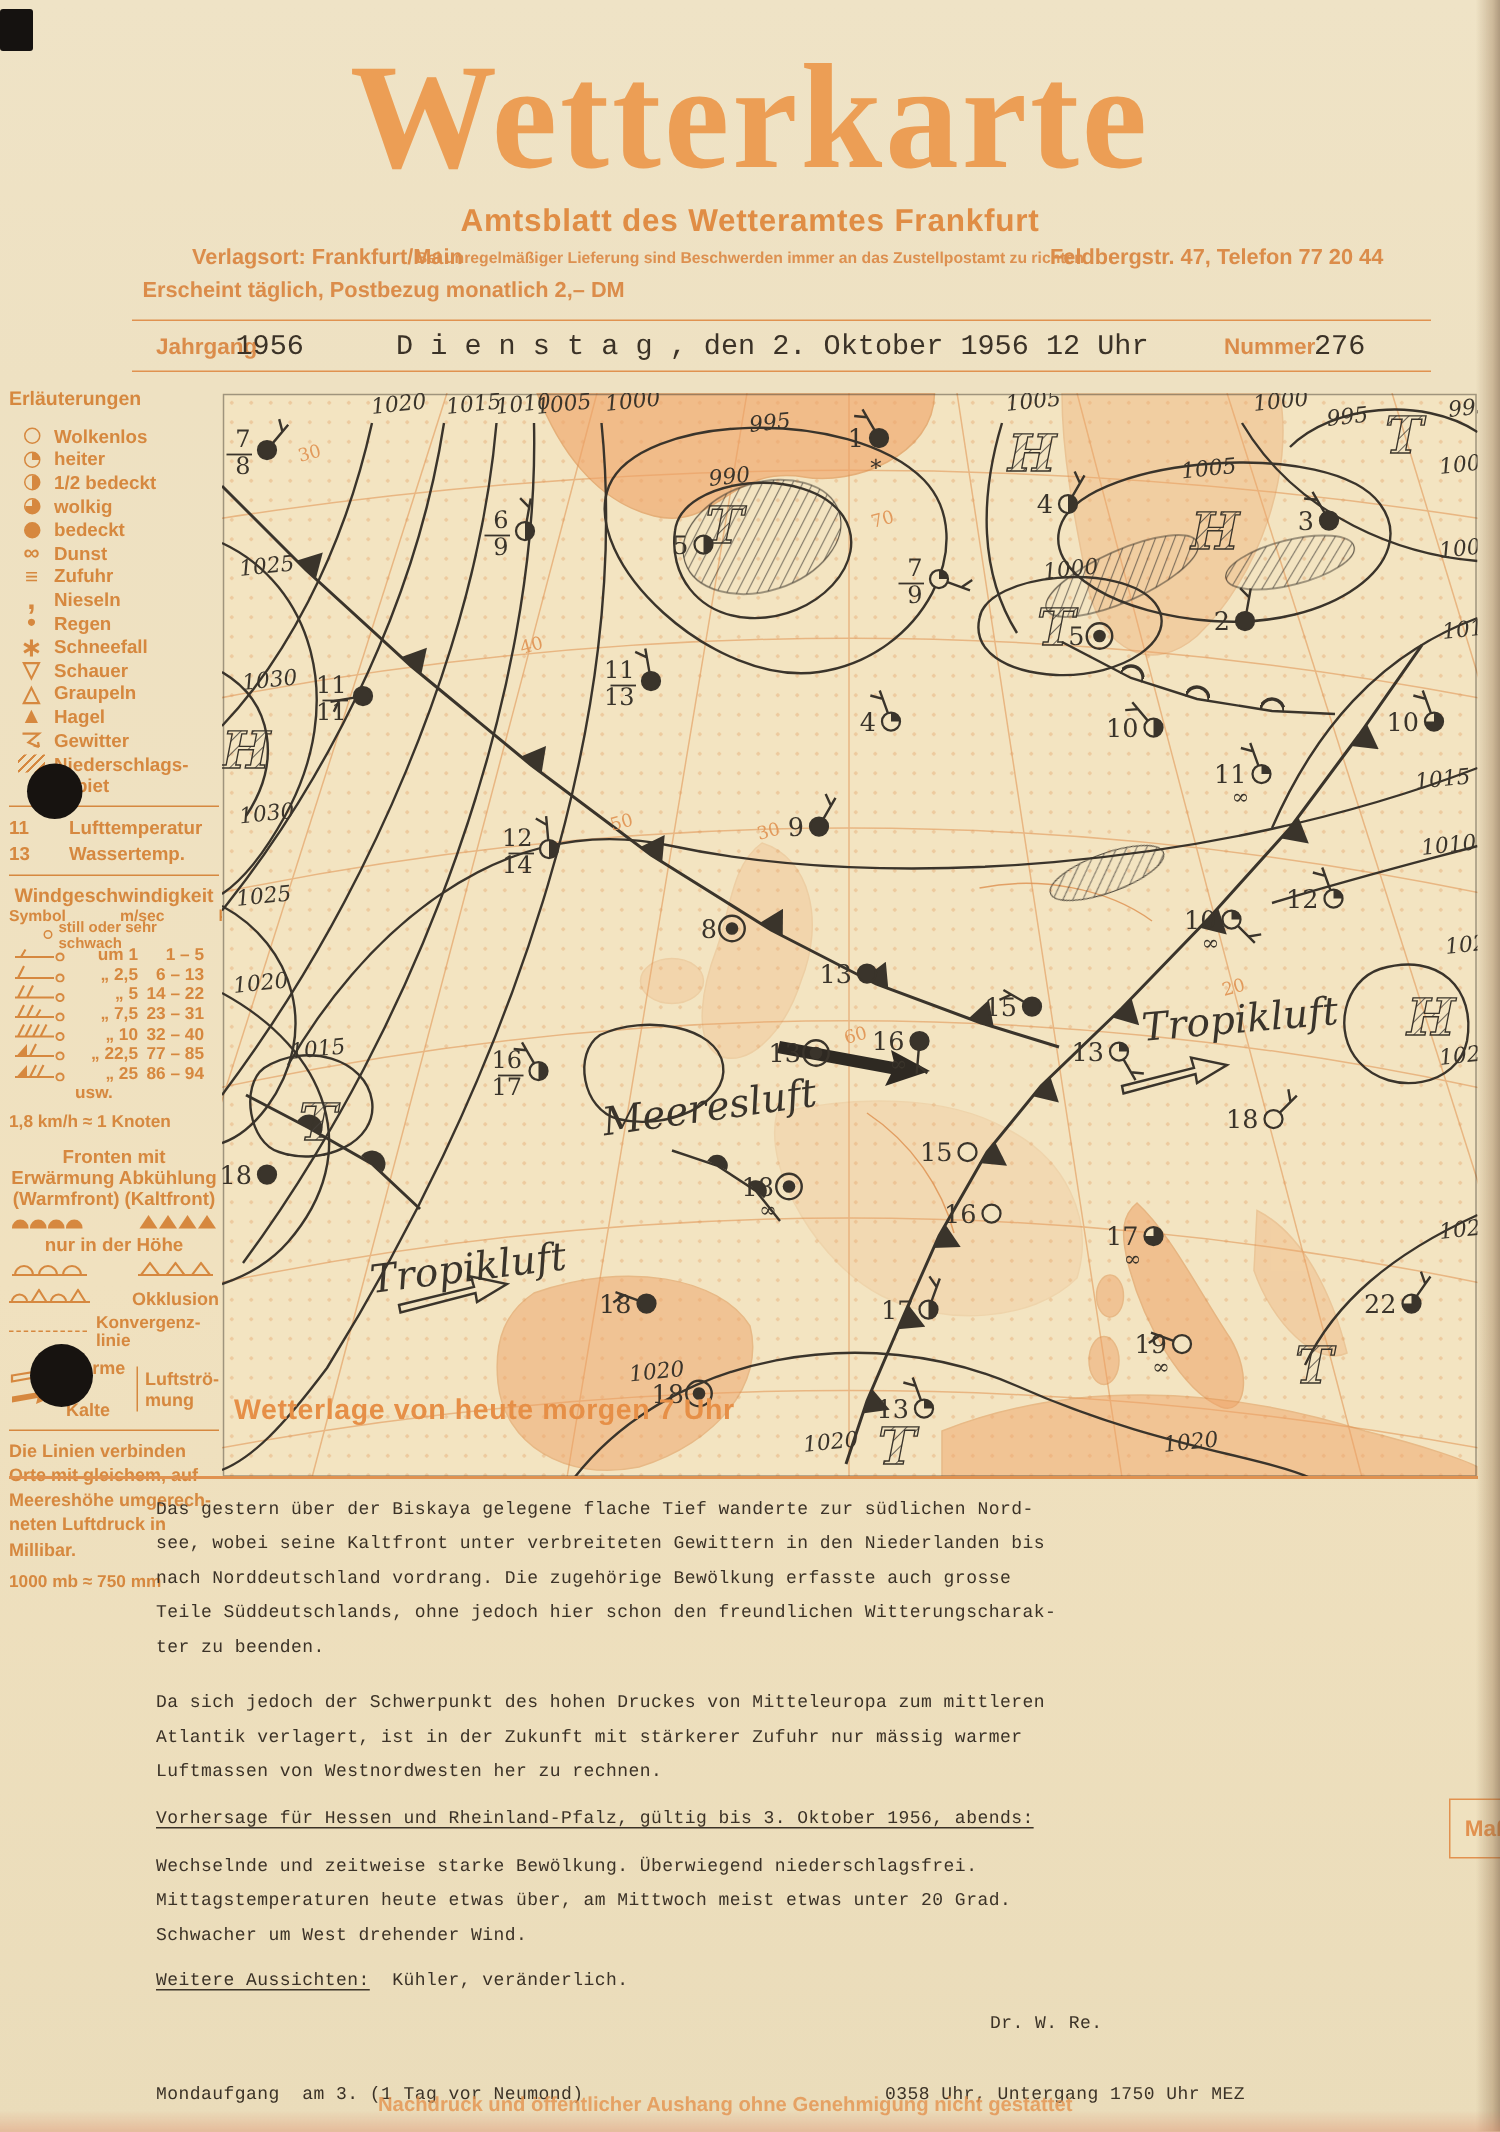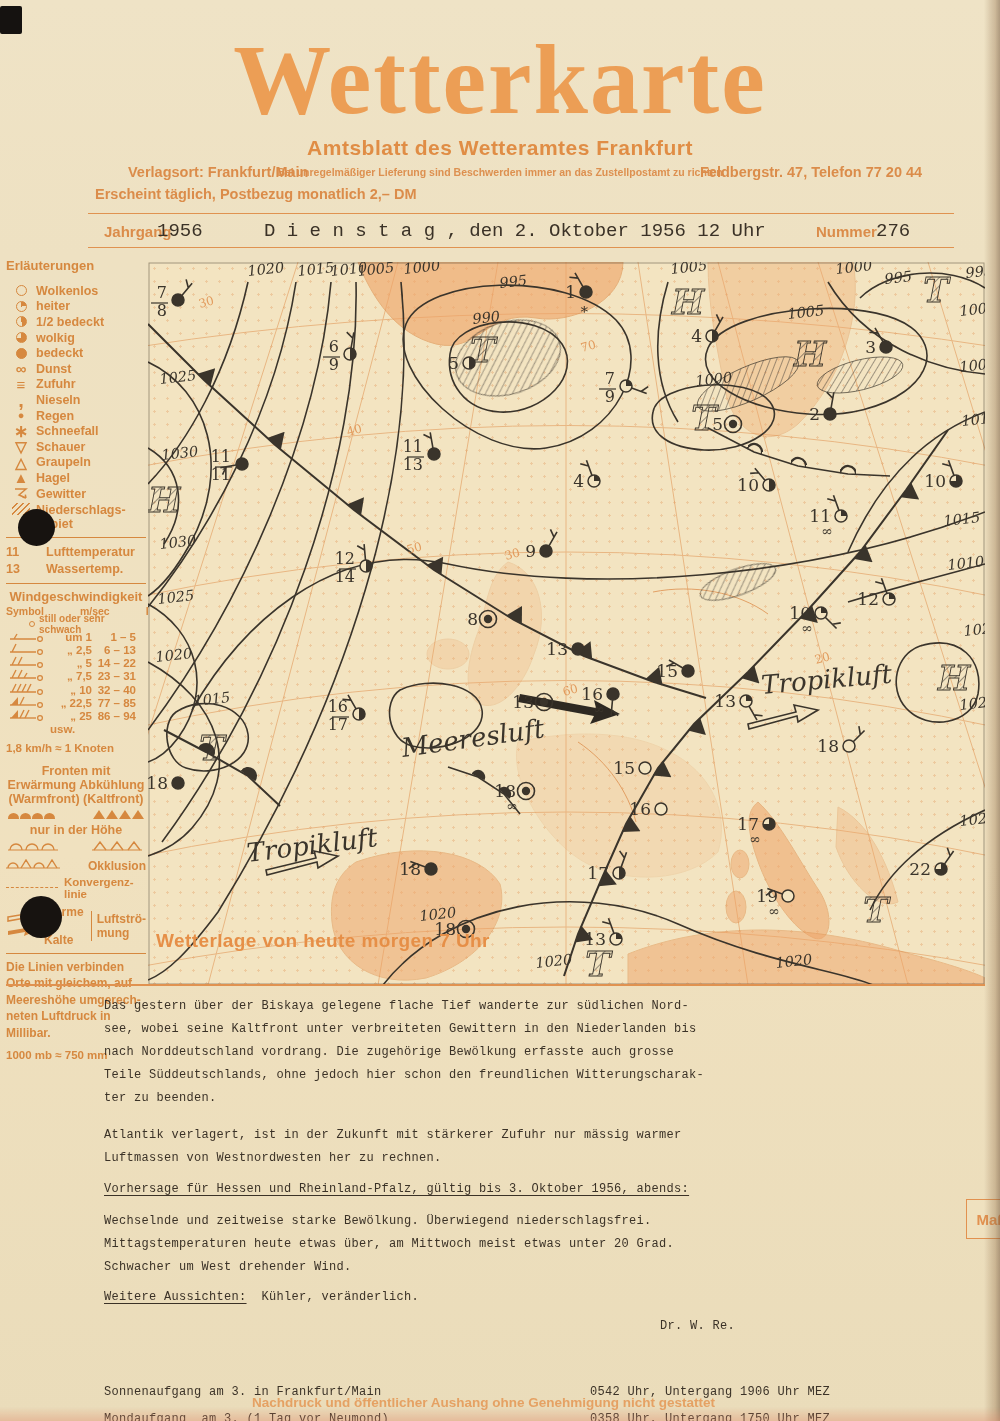--- a/index.html
+++ b/index.html
@@ -739,39 +739,36 @@
   <div class="map-caption">Wetterlage von heute morgen 7 Uhr</div>
   <div class="map-rule"></div>
 
   <div class="body-text">
     <div class="tline">Das gestern über der Biskaya gelegene flache Tief wanderte zur südlichen Nord-</div>
     <div class="tline">see, wobei seine Kaltfront unter verbreiteten Gewittern in den Niederlanden bis</div>
     <div class="tline">nach Norddeutschland vordrang. Die zugehörige Bewölkung erfasste auch grosse</div>
     <div class="tline">Teile Süddeutschlands, ohne jedoch hier schon den freundlichen Witterungscharak-</div>
     <div class="tline">ter zu beenden.</div>
     <div class="gap"></div>
+    <div class="tline">Da sich jedoch der Schwerpunkt des hohen Druckes von Mitteleuropa zum mittleren</div>
     <div class="tline">Atlantik verlagert, ist in der Zukunft mit stärkerer Zufuhr nur mässig warmer</div>
     <div class="tline">Luftmassen von Westnordwesten her zu rechnen.</div>
     <div class="gap" style="height:8px;"></div>
     <div class="tline uline">Vorhersage für Hessen und Rheinland-Pfalz, gültig bis 3. Oktober 1956, abends:</div>
     <div class="gap" style="height:9px;"></div>
     <div class="tline">Wechselnde und zeitweise starke Bewölkung. Überwiegend niederschlagsfrei.</div>
     <div class="tline">Mittagstemperaturen heute etwas über, am Mittwoch meist etwas unter 20 Grad.</div>
     <div class="tline">Schwacher um West drehender Wind.</div>
     <div class="gap" style="height:7px;"></div>
     <div class="tline"><span class="uline">Weitere Aussichten:</span><span>  Kühler, veränderlich.</span></div>
     <div class="gap" style="height:6px;"></div>
     <div class="tline sig">Dr. W. Re.</div>
   </div>
 
   <div class="bottomrows">
-    <div class="brow tline">
-      <span class="bl">Sonnenaufgang am 3. in Frankfurt/Main</span>
-      <span>0542 Uhr, Untergang 1906 Uhr MEZ</span>
-    </div>
     <div style="height:4px;"></div>
     <div class="brow tline">
       <span class="bl">Mondaufgang  am 3. (1 Tag vor Neumond)</span>
       <span>0358 Uhr, Untergang 1750 Uhr MEZ</span>
     </div>
   </div>
   <div class="watermark">Nachdruck und öffentlicher Aushang ohne Genehmigung nicht gestattet</div>
 
   <div class="corner-mark"></div>
   <div class="hole hole1"></div>

